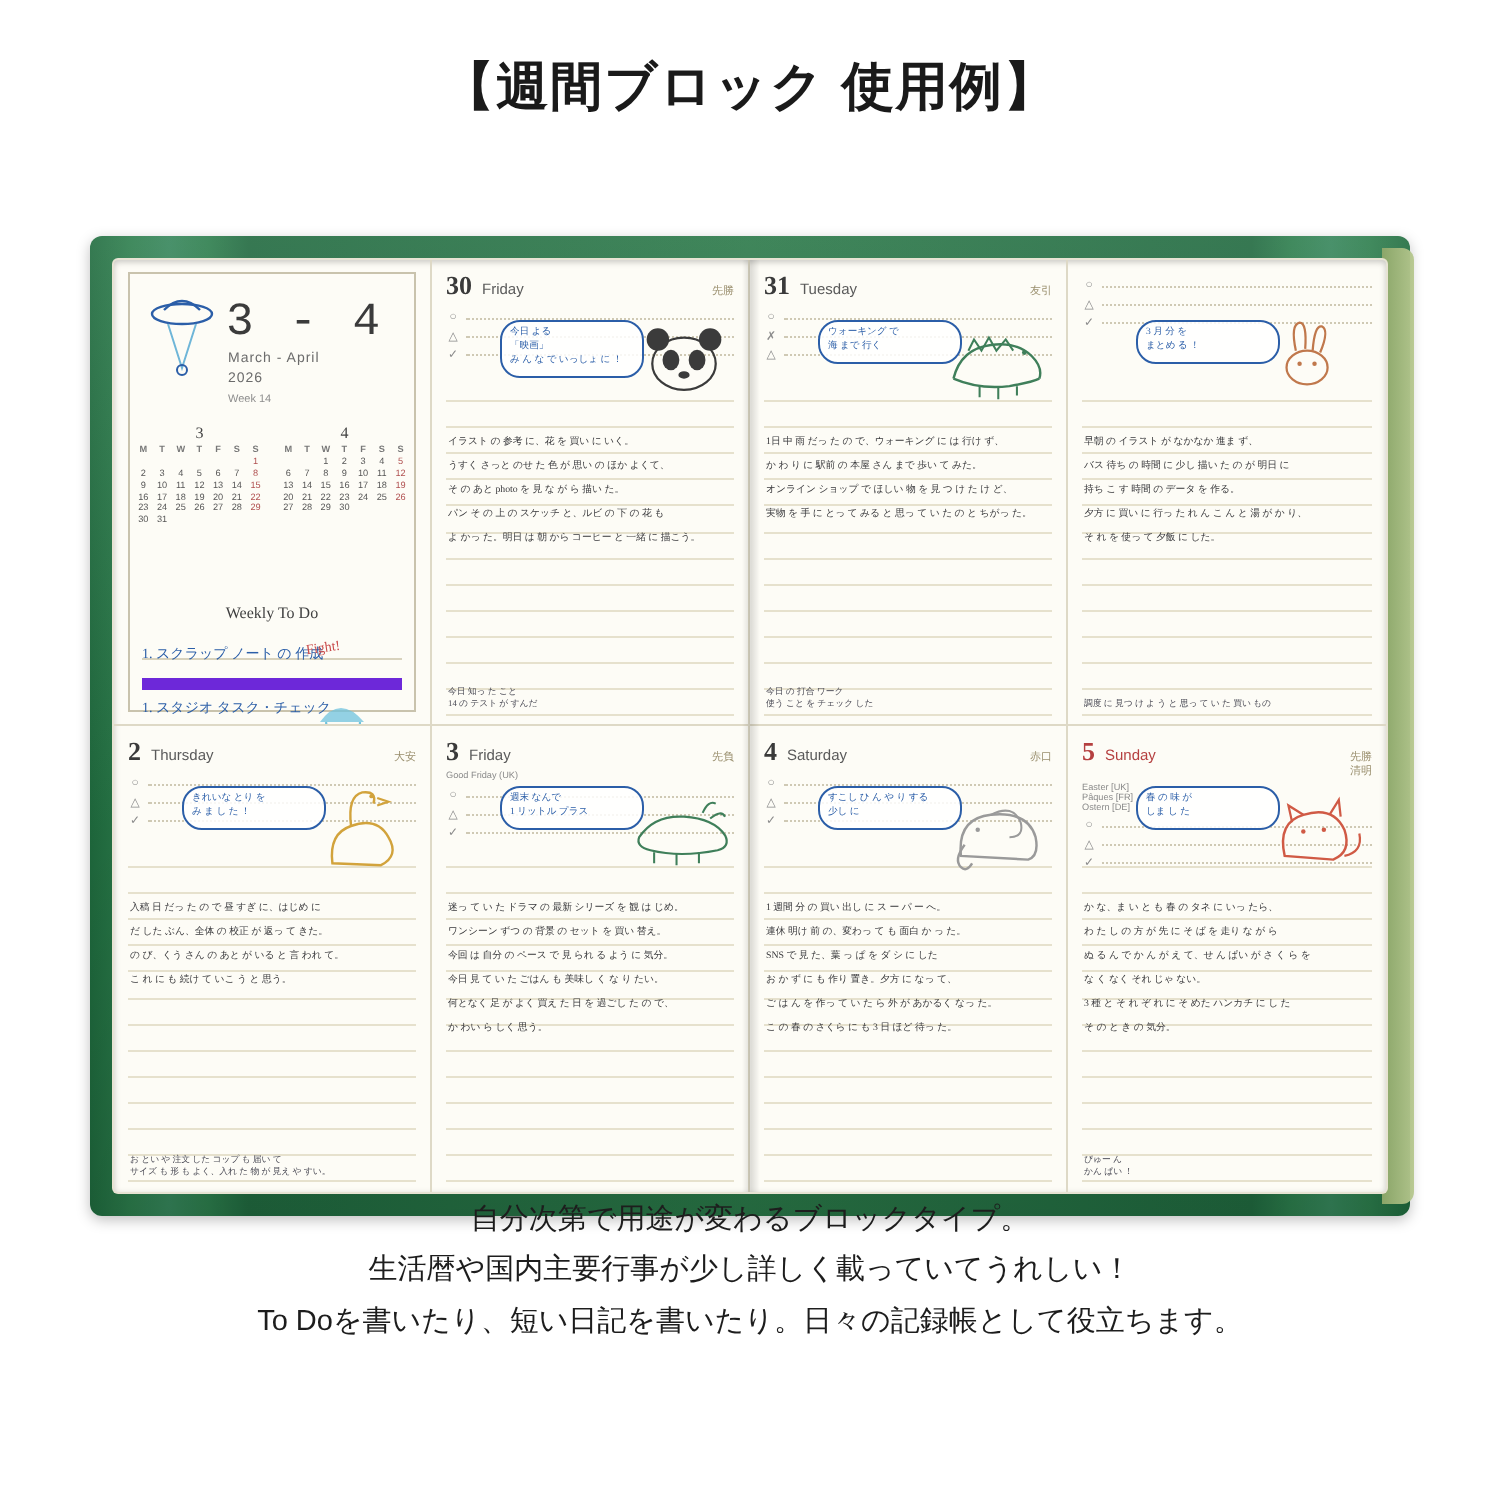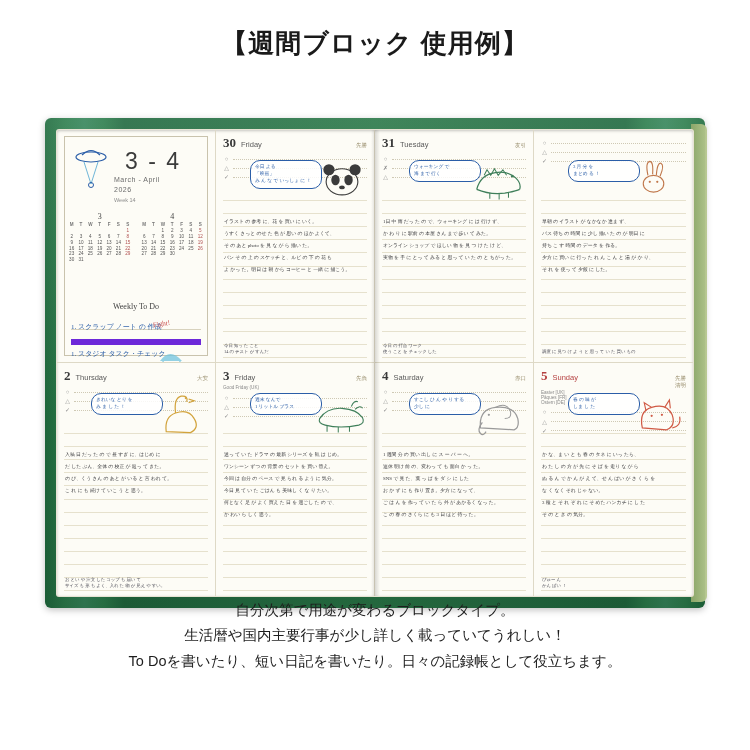--- a/index.html
+++ b/index.html
@@ -102,22 +102,22 @@
   .tborder{
     position:absolute;left:7px;right:7px;top:6px;bottom:6px;
     border:1px solid #c9c3ad;
   }
   .tborder:before,.tborder:after{
     content:"";position:absolute;width:12px;height:12px;border:1px solid #c9c3ad;
   }
   .tborder:before{left:-1px;top:-1px;border-right:none;border-bottom:none;}
   .tborder:after{right:-1px;bottom:-1px;border-left:none;border-top:none;}
   .bigmonth{
-    position:absolute;left:68px;top:18px;
-    font-family:Liberation Sans, sans-serif;
+    position:absolute;left:56px;top:18px;
+    font-family:Liberation Mono, monospace;
     font-size:23px;color:#3b3b3b;letter-spacing:2px;
   }
   .submonth{
     position:absolute;left:57px;top:46px;font-size:7px;color:#6b6b6b;letter-spacing:.5px;
   }
   .subyear{
     position:absolute;left:57px;top:56px;font-size:7px;color:#6b6b6b;letter-spacing:.5px;
   }
   .subweek{
     position:absolute;left:57px;top:67px;font-size:5.5px;color:#8d8d8d;

